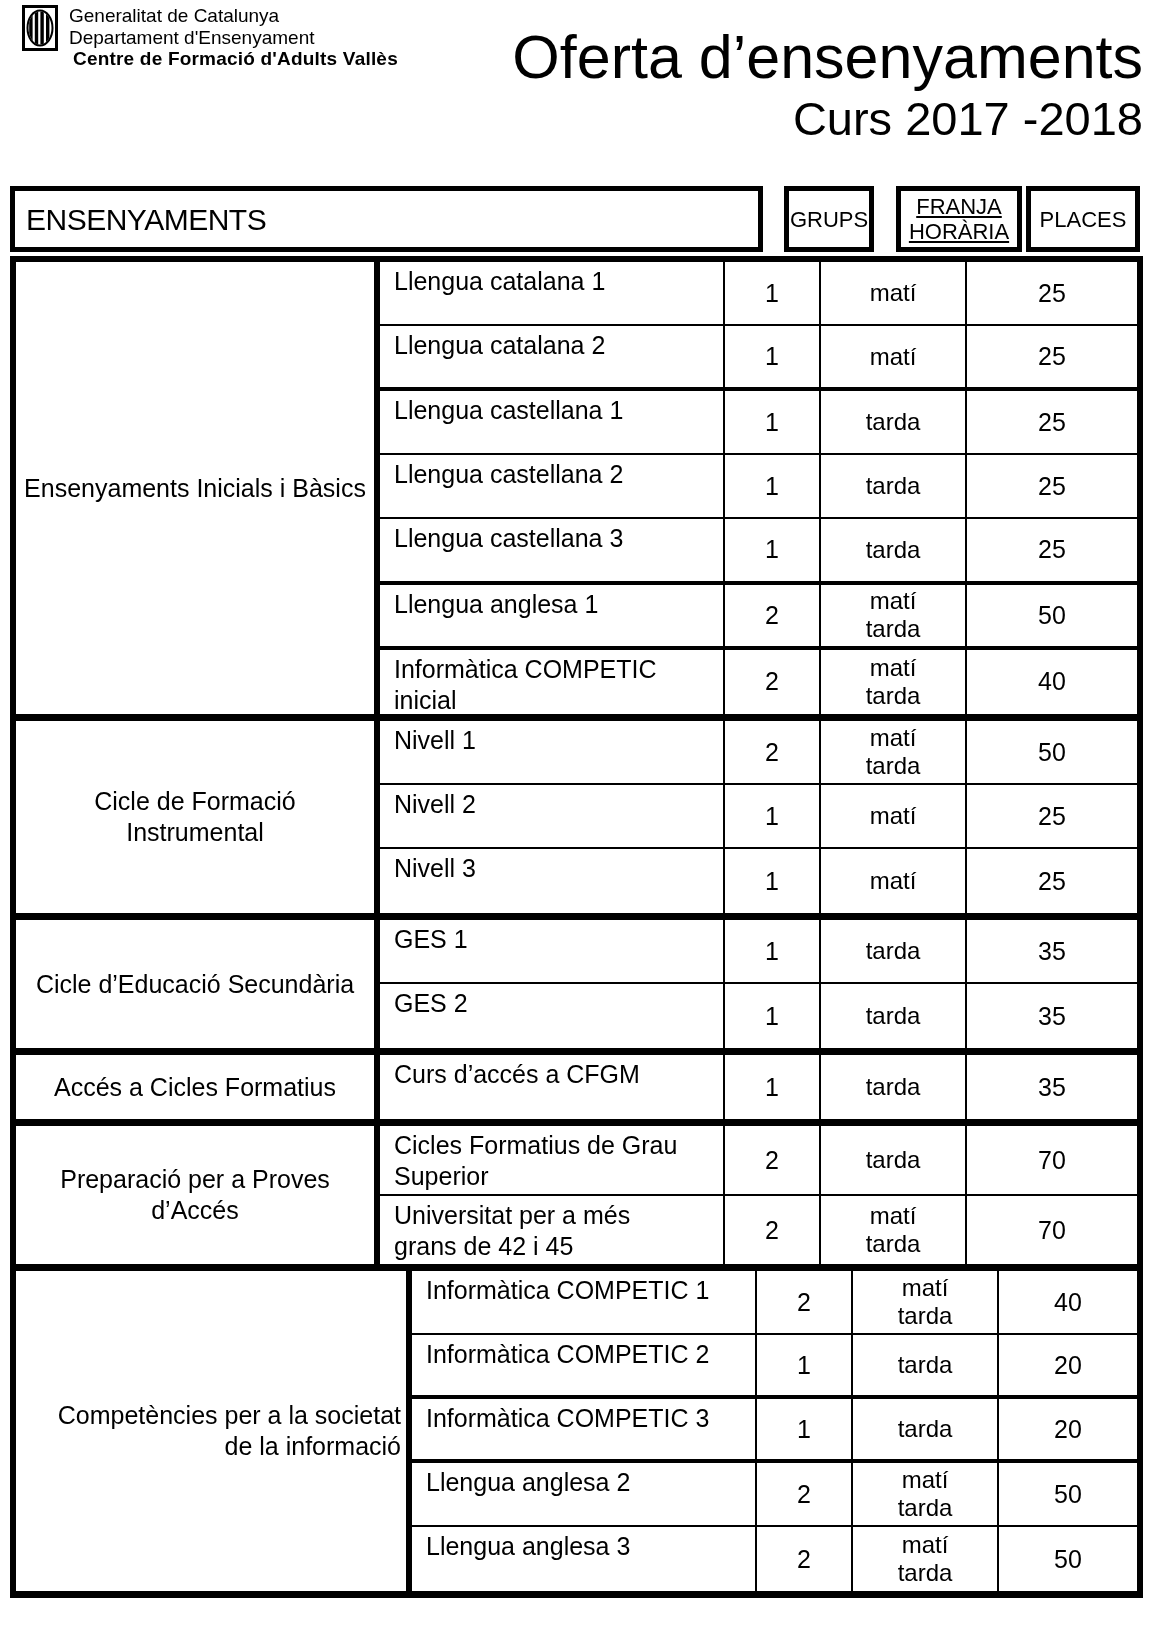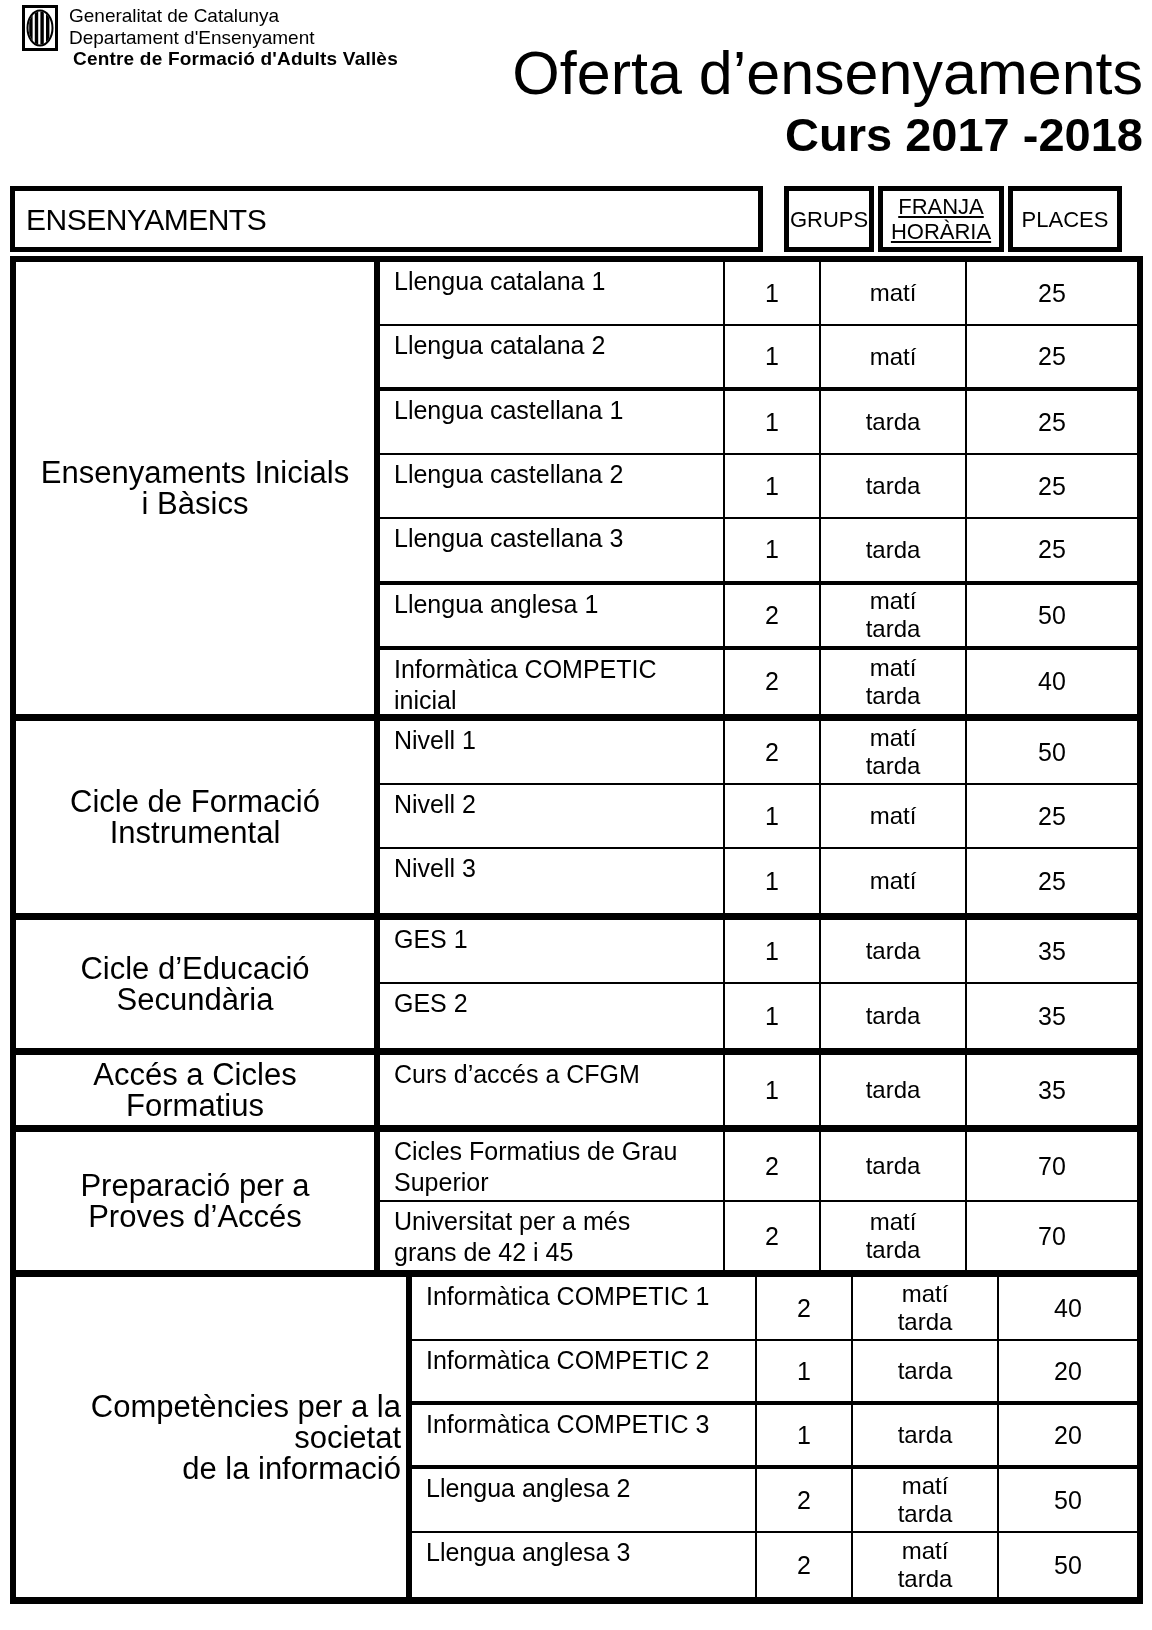--- a/index.html
+++ b/index.html
@@ -10,48 +10,48 @@
     overflow:hidden;
   }
 
   
   .brand { position:absolute; left:22px; top:5px; display:flex; align-items:flex-start; }
   .brand-logo { width:36px; height:46px; margin-right:11px; flex:0 0 auto; }
   .brand-text { font-size:19px; line-height:21.5px; }
   .brand-text .center-name { font-weight:bold; padding-left:4px; letter-spacing:0.2px; }
 
   
-  .title-block { position:absolute; top:38px; right:9px; text-align:right; }
+  .title-block { position:absolute; top:22px; right:9px; text-align:right; }
   .doc-title { font-size:61px; line-height:70px; font-weight:400; letter-spacing:0px; white-space:nowrap; }
-  .doc-subtitle { font-size:47px; line-height:50px; font-weight:700; margin-top:2px; white-space:nowrap; }
+  .doc-subtitle { font-size:47px; line-height:50px; font-weight:400; margin-top:2px; white-space:nowrap; }
 
   
   .offer-table { position:absolute; left:10px; top:186px; width:1133px; }
 
   .thead { display:flex; height:66px; margin-bottom:4px; }
   .th {
     border:5px solid #000; display:flex; align-items:center; justify-content:center;
     text-align:center; font-size:22px; line-height:25px; white-space:pre-line;
   }
   .th-ens   { width:753px; justify-content:flex-start; padding-left:11px;
               font-size:30px; letter-spacing:-0.5px; margin-right:21px; white-space:nowrap; }
-  .th-grups { width:90px; margin-right:4px; }
+  .th-grups { width:90px; margin-right:22px; }
   .th-franja{ width:126px; margin-right:4px;text-decoration:underline; }
   .th-places{ width:114px; }
 
   .tbody { border:6px solid #000; border-bottom-width:7px; }
 
   .sec { display:flex; border-bottom:7px solid #000; }
   .sec:last-child { border-bottom:none; }
 
   .cat {
     width:364px; border-right:6px solid #000;
     display:flex; align-items:center; justify-content:center;
-    text-align:center; font-size:31px; line-height:31px;
-    white-space:pre-line; padding:4px 22px;
+    text-align:center; font-size:25px; line-height:31px;
+    white-space:pre-line; padding:4px 7px;
   }
   .sec.cat-right .cat { justify-content:flex-end; text-align:right; padding-right:5px;margin-left:32px; }
 
   .rows { flex:1; display:flex; flex-direction:column; }
   .row { display:flex; flex:1; min-height:64px; }
   .row.sep-thin  { border-bottom:2px solid #000; }
   .row.sep-thick { border-bottom:4px solid #000; }
 
   .cell { display:flex; }
   .course {

